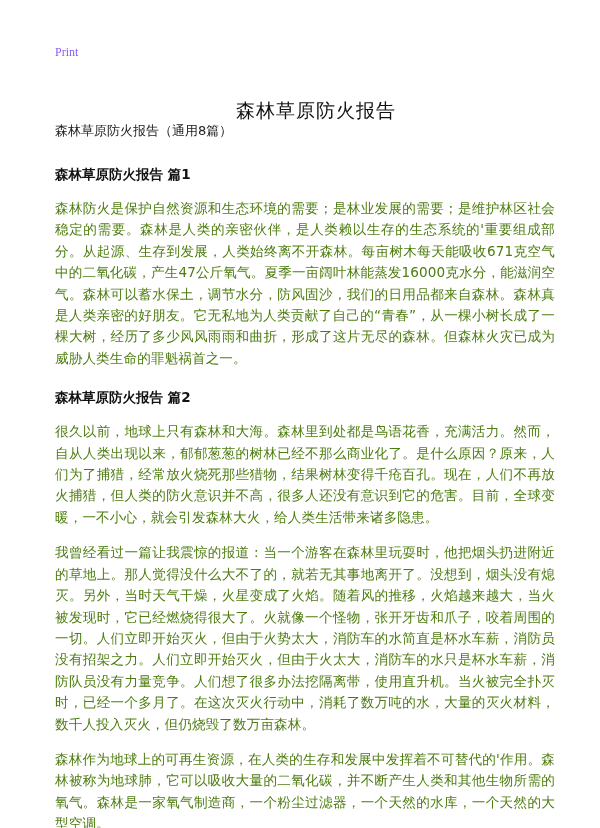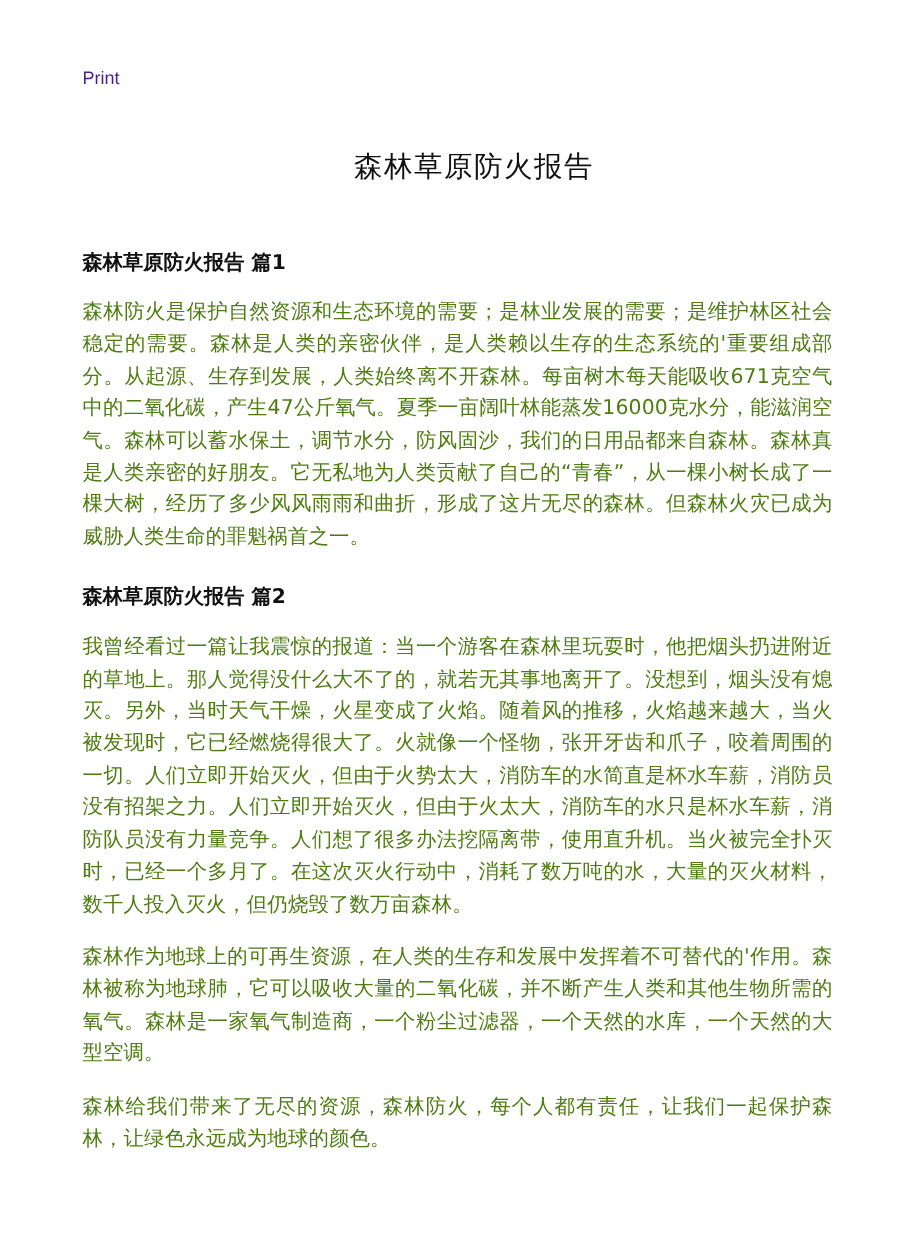--- a/index.html
+++ b/index.html
@@ -20,23 +20,23 @@
       left: 0;
       top: 0;
       width: 600px;
       height: 828px;
       background: #ffffff;
     }
     .print-label {
       position: absolute;
       left: 55px;
       top: 45px;
-      font-family: Liberation Sans, sans-serif;
+      font-family: Liberation Serif, serif;
       font-size: 12px;
-      color: #4c1d95;
+      color: #8b5cf6;
     }
     .title {
       position: absolute;
       left: 0;
       top: 82px;
       width: 600px;
       text-align: center;
       font-size: 19px;
       font-weight: normal;
       letter-spacing: 1px;
@@ -75,27 +75,29 @@
     .h2 { margin-top: 20px; }
   </style>
 </head>
 <body>
 
 <div class="page">
   <div class="print-label">Print</div>
 
   <h1 class="title">森林草原防火报告</h1>
 
+  <div class="subtitle">森林草原防火报告（通用8篇）</div>
 
   <div class="content">
     <section>
       <h2 class="section-heading h1">森林草原防火报告 篇1</h2>
       <p class="para">森林防火是保护自然资源和生态环境的需要；是林业发展的需要；是维护林区社会稳定的需要。森林是人类的亲密伙伴，是人类赖以生存的生态系统的'重要组成部分。从起源、生存到发展，人类始终离不开森林。每亩树木每天能吸收671克空气中的二氧化碳，产生47公斤氧气。夏季一亩阔叶林能蒸发16000克水分，能滋润空气。森林可以蓄水保土，调节水分，防风固沙，我们的日用品都来自森林。森林真是人类亲密的好朋友。它无私地为人类贡献了自己的“青春”，从一棵小树长成了一棵大树，经历了多少风风雨雨和曲折，形成了这片无尽的森林。但森林火灾已成为威胁人类生命的罪魁祸首之一。</p>
     </section>
 
     <section>
       <h2 class="section-heading h2">森林草原防火报告 篇2</h2>
+      <p class="para">很久以前，地球上只有森林和大海。森林里到处都是鸟语花香，充满活力。然而，自从人类出现以来，郁郁葱葱的树林已经不那么商业化了。是什么原因？原来，人们为了捕猎，经常放火烧死那些猎物，结果树林变得千疮百孔。现在，人们不再放火捕猎，但人类的防火意识并不高，很多人还没有意识到它的危害。目前，全球变暖，一不小心，就会引发森林大火，给人类生活带来诸多隐患。</p>
       <p class="para">我曾经看过一篇让我震惊的报道：当一个游客在森林里玩耍时，他把烟头扔进附近的草地上。那人觉得没什么大不了的，就若无其事地离开了。没想到，烟头没有熄灭。另外，当时天气干燥，火星变成了火焰。随着风的推移，火焰越来越大，当火被发现时，它已经燃烧得很大了。火就像一个怪物，张开牙齿和爪子，咬着周围的一切。人们立即开始灭火，但由于火势太大，消防车的水简直是杯水车薪，消防员没有招架之力。人们立即开始灭火，但由于火太大，消防车的水只是杯水车薪，消防队员没有力量竞争。人们想了很多办法挖隔离带，使用直升机。当火被完全扑灭时，已经一个多月了。在这次灭火行动中，消耗了数万吨的水，大量的灭火材料，数千人投入灭火，但仍烧毁了数万亩森林。</p>
       <p class="para">森林作为地球上的可再生资源，在人类的生存和发展中发挥着不可替代的'作用。森林被称为地球肺，它可以吸收大量的二氧化碳，并不断产生人类和其他生物所需的氧气。森林是一家氧气制造商，一个粉尘过滤器，一个天然的水库，一个天然的大型空调。</p>
       <p class="para">森林给我们带来了无尽的资源，森林防火，每个人都有责任，让我们一起保护森林，让绿色永远成为地球的颜色。</p>
     </section>
   </div>
 </div>
 
 </body></html>

